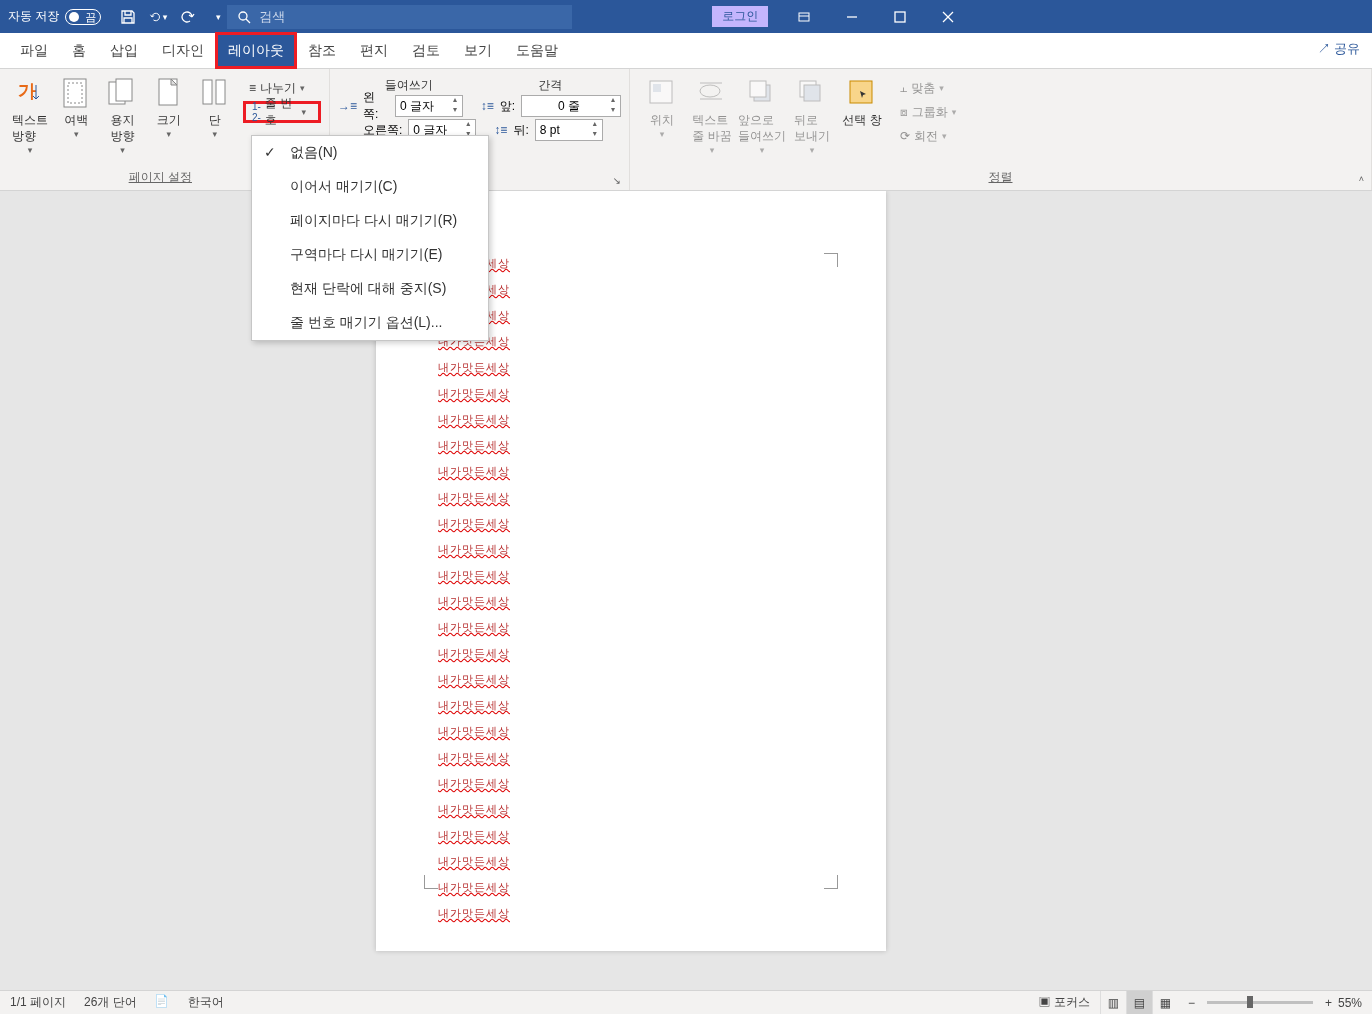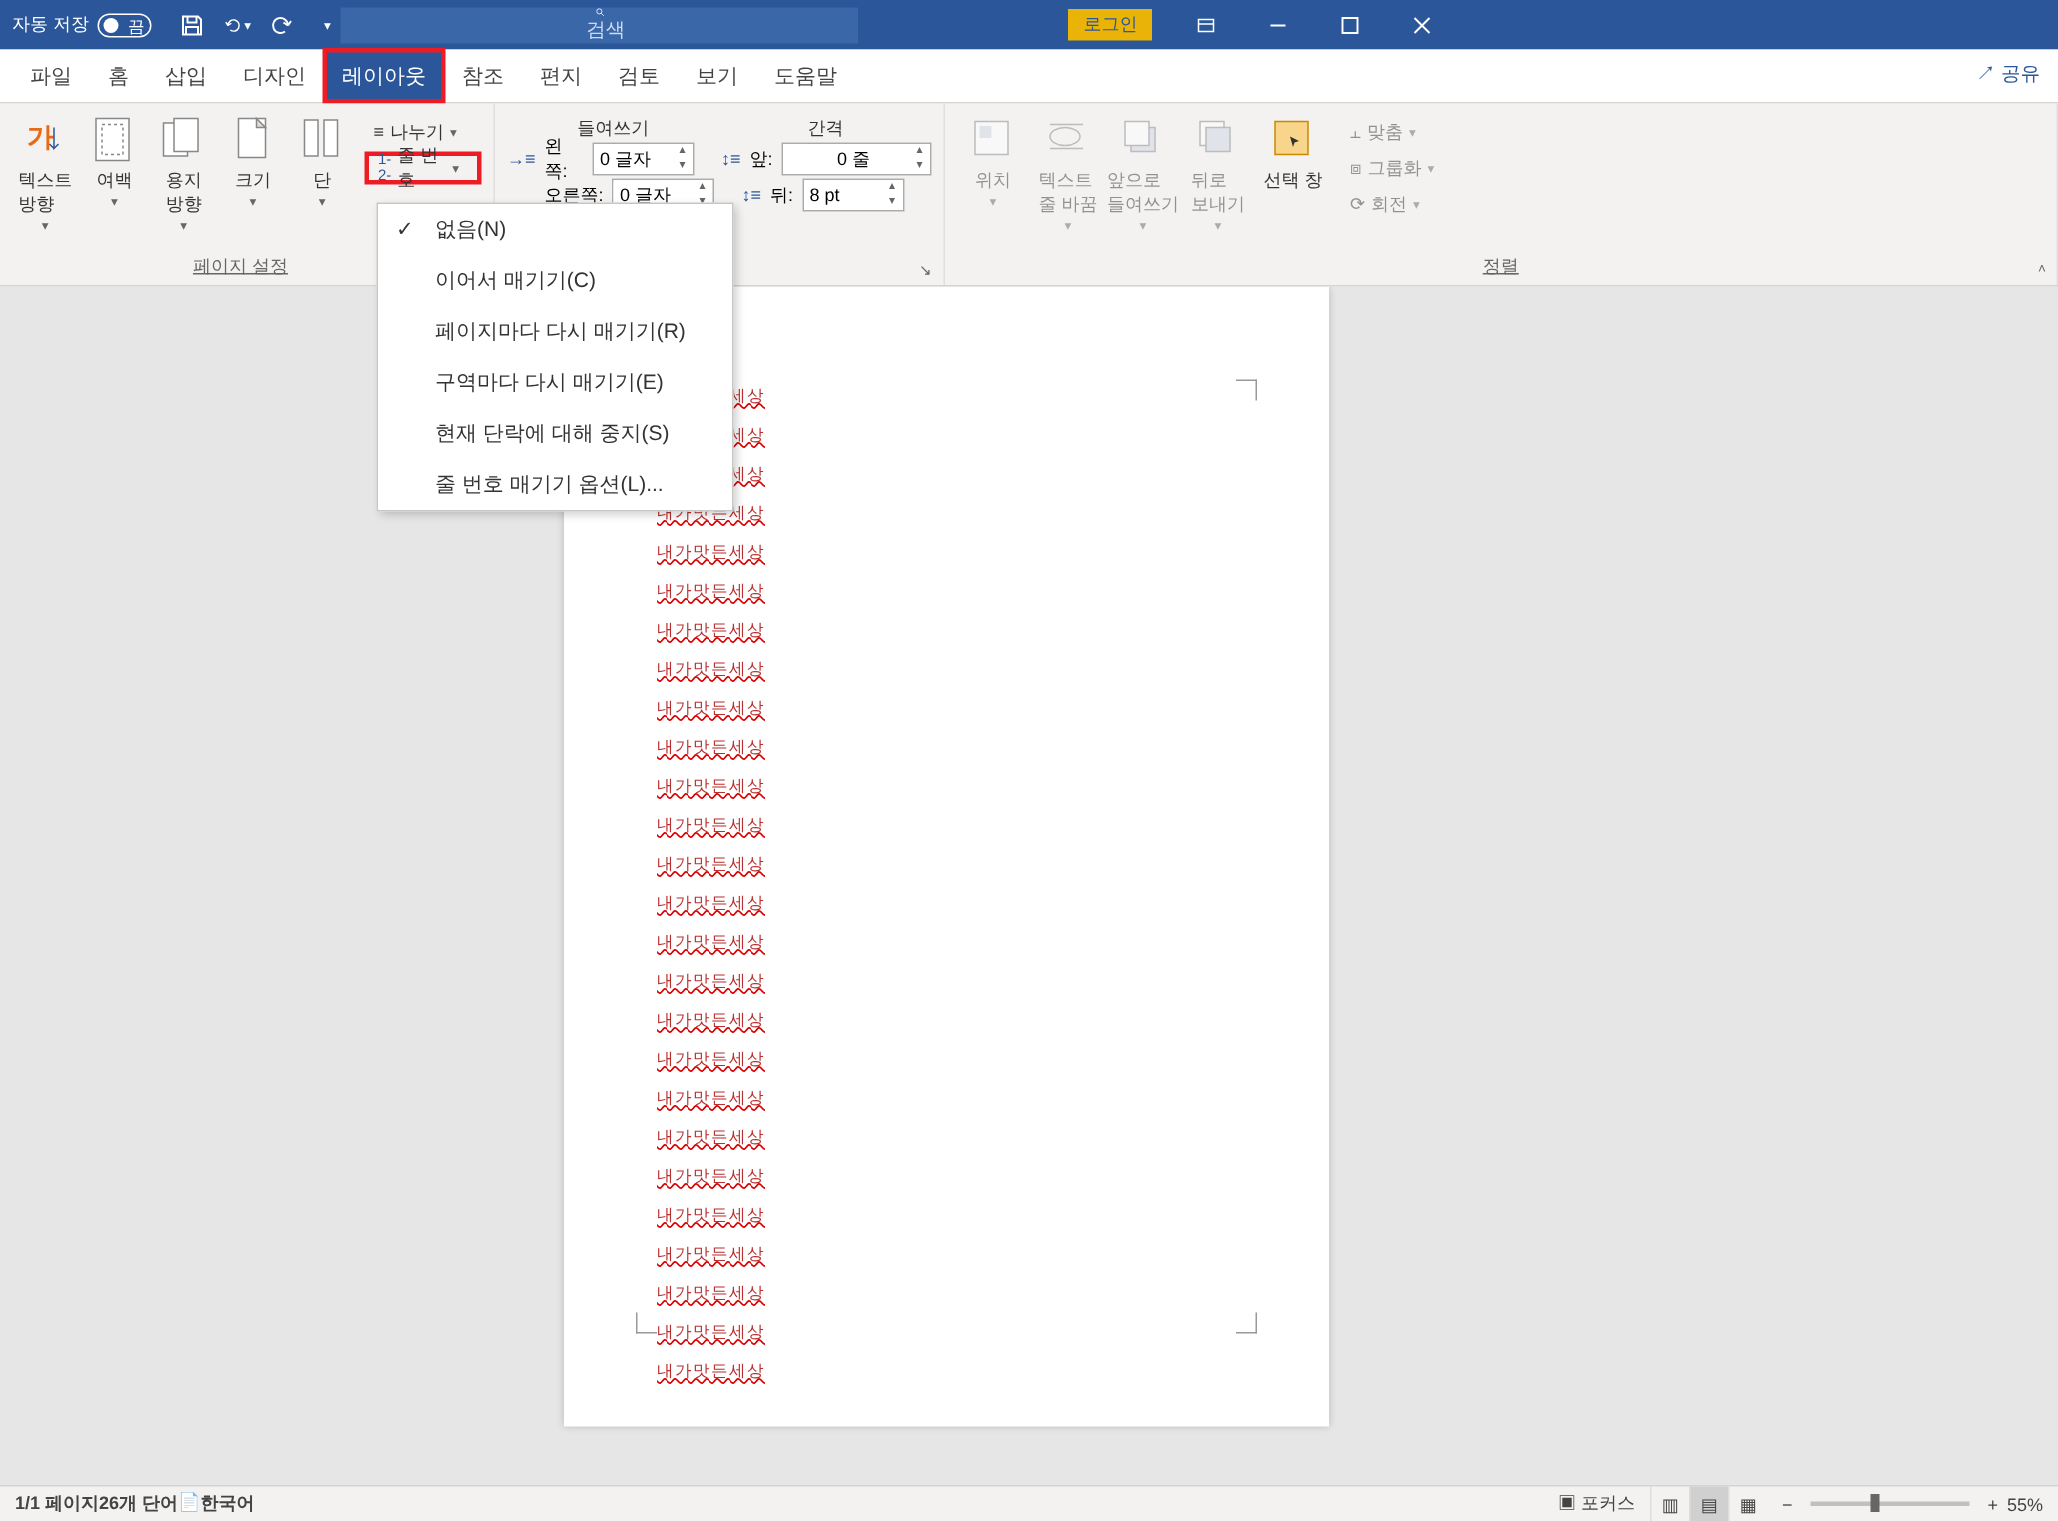--- a/index.html
+++ b/index.html
@@ -7,22 +7,22 @@
 
 
 .title-bar{height:33px;background:#2b579a;display:flex;align-items:center;color:#fff;}
 .autosave{margin-left:8px;font-size:12px;}
 .toggle{display:inline-block;width:36px;height:16px;border:1px solid #fff;border-radius:8px;margin:0 6px;position:relative;}
 .toggle::after{content:"";position:absolute;width:10px;height:10px;background:#fff;border-radius:50%;top:2px;left:3px;}
 .toggle-label{font-size:11px;position:absolute;right:4px;top:0px;}
 .qat{display:flex;gap:12px;margin-left:12px;align-items:center;}
 .qat-icon{width:18px;height:18px;display:inline-flex;align-items:center;justify-content:center;}
 .title-center{flex:1;text-align:center;font-size:13px;}
-.search-bar{width:345px;height:24px;background:#3a67a8;display:flex;align-items:center;padding:0 10px;margin-right:140px;font-size:13px;flex-direction:column;}
-.login-btn{background:#eab308;color:#2b579a;padding:2px 10px;font-size:12px;margin-right:12px;}
+.search-bar{width:345px;height:24px;background:#3a67a8;display:flex;align-items:center;padding:0 10px;margin-right:140px;font-size:13px;}
+.login-btn{background:#c4b5fd;color:#2b579a;padding:2px 10px;font-size:12px;margin-right:12px;}
 .win-btns{display:flex;}
 .win-btn{width:48px;height:33px;display:flex;align-items:center;justify-content:center;}
 
 
 .ribbon-tabs{height:36px;background:#fff;border-bottom:1px solid #d4d4d4;display:flex;align-items:stretch;padding-left:8px;position:relative;}
 .tab{padding:0 12px;display:flex;align-items:center;font-size:14px;color:#444;}
 .tab.active{background:#2b579a;color:#fff;}
 .tab.highlight{outline:3px solid #ed1c24;outline-offset:-2px;}
 .share-btn{position:absolute;right:12px;top:7px;font-size:13px;color:#2b579a;}
 
@@ -58,21 +58,21 @@
 .page-content{padding:65px 62px 40px;}
 .doc-line{font-size:11px;color:#b83030;text-decoration:underline wavy #d00;text-decoration-skip-ink:none;margin-bottom:11px;letter-spacing:1px;}
 .corner{position:absolute;width:14px;height:14px;border-color:#999;}
 .corner.tl{top:62px;left:48px;border-top:1px solid #999;border-left:1px solid #999;}
 .corner.tr{top:62px;right:48px;border-top:1px solid #999;border-right:1px solid #999;}
 .corner.bl{bottom:62px;left:48px;border-bottom:1px solid #999;border-left:1px solid #999;}
 .corner.br{bottom:62px;right:48px;border-bottom:1px solid #999;border-right:1px solid #999;}
 
 
 .status-bar{position:absolute;bottom:0;left:0;right:0;height:24px;background:#f3f2f1;border-top:1px solid #d4d4d4;display:flex;align-items:center;font-size:12px;color:#444;padding:0 10px;}
-.status-left{display:flex;font-weight:bold;}
+.status-left{display:flex;gap:18px;}
 .status-right{margin-left:auto;display:flex;align-items:center;gap:6px;}
 .view-btns{display:flex;margin:0 4px;}
 .view-btn{width:26px;height:24px;display:flex;align-items:center;justify-content:center;border-left:1px solid #ddd;}
 .view-btn.active{background:#d0d0d0;}
 .zoom-track{width:106px;height:3px;background:#c0c0c0;position:relative;margin:0 6px;}
 .zoom-thumb{position:absolute;width:6px;height:12px;background:#666;top:-5px;left:40px;}
 
 .chev{font-size:9px;color:#666;}
 .disabled{opacity:0.5;}
 </style>

